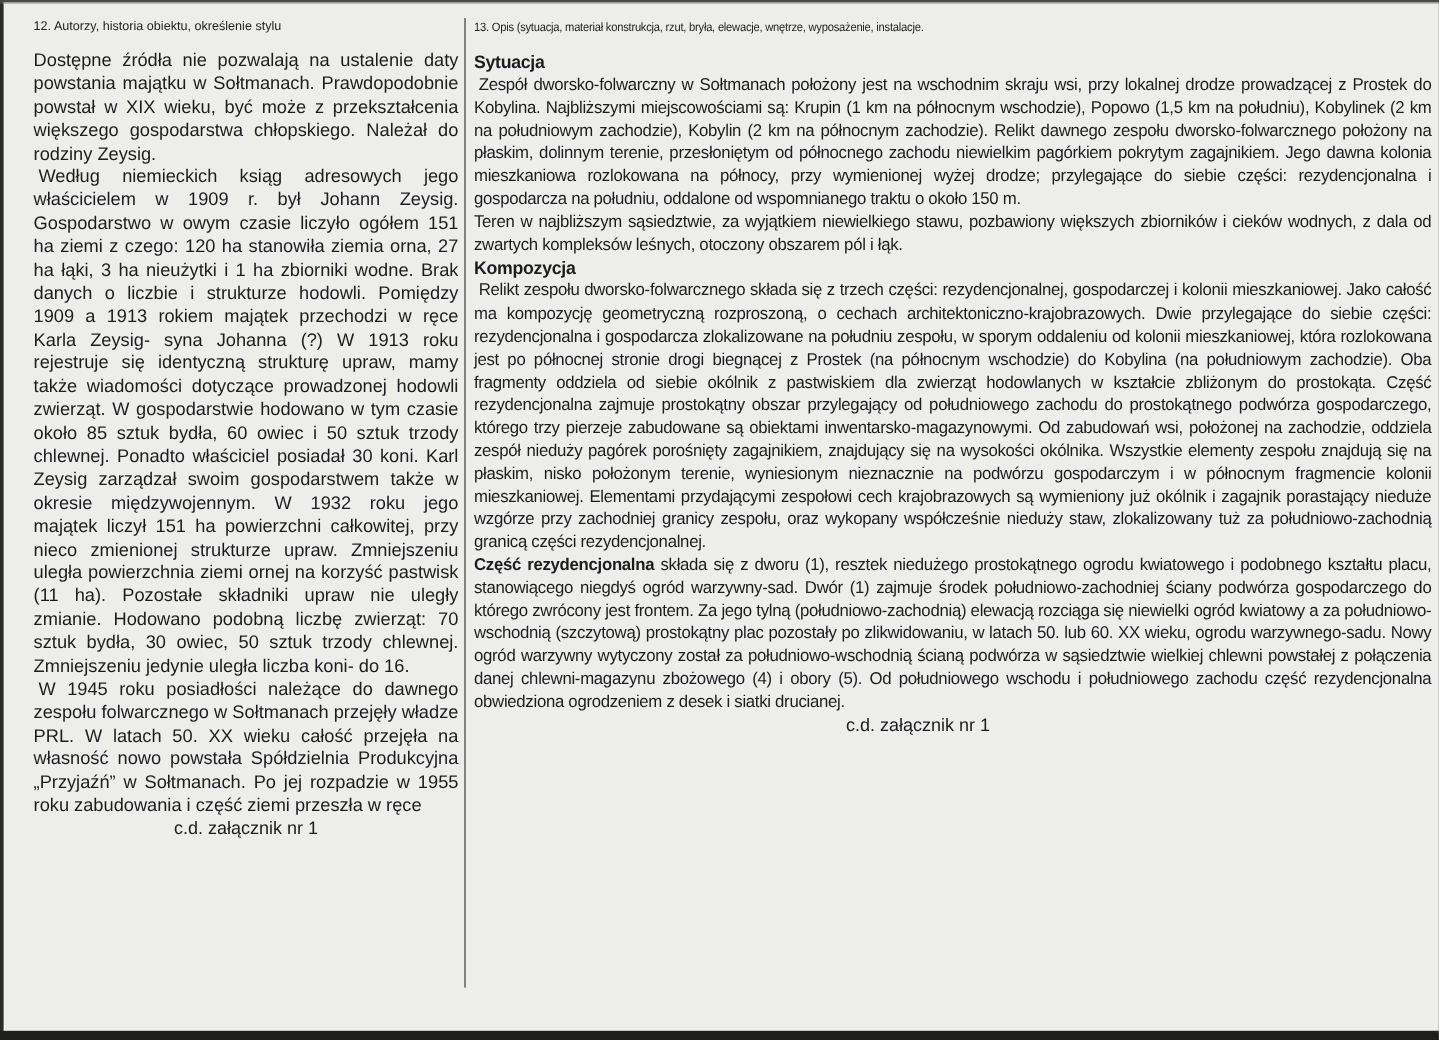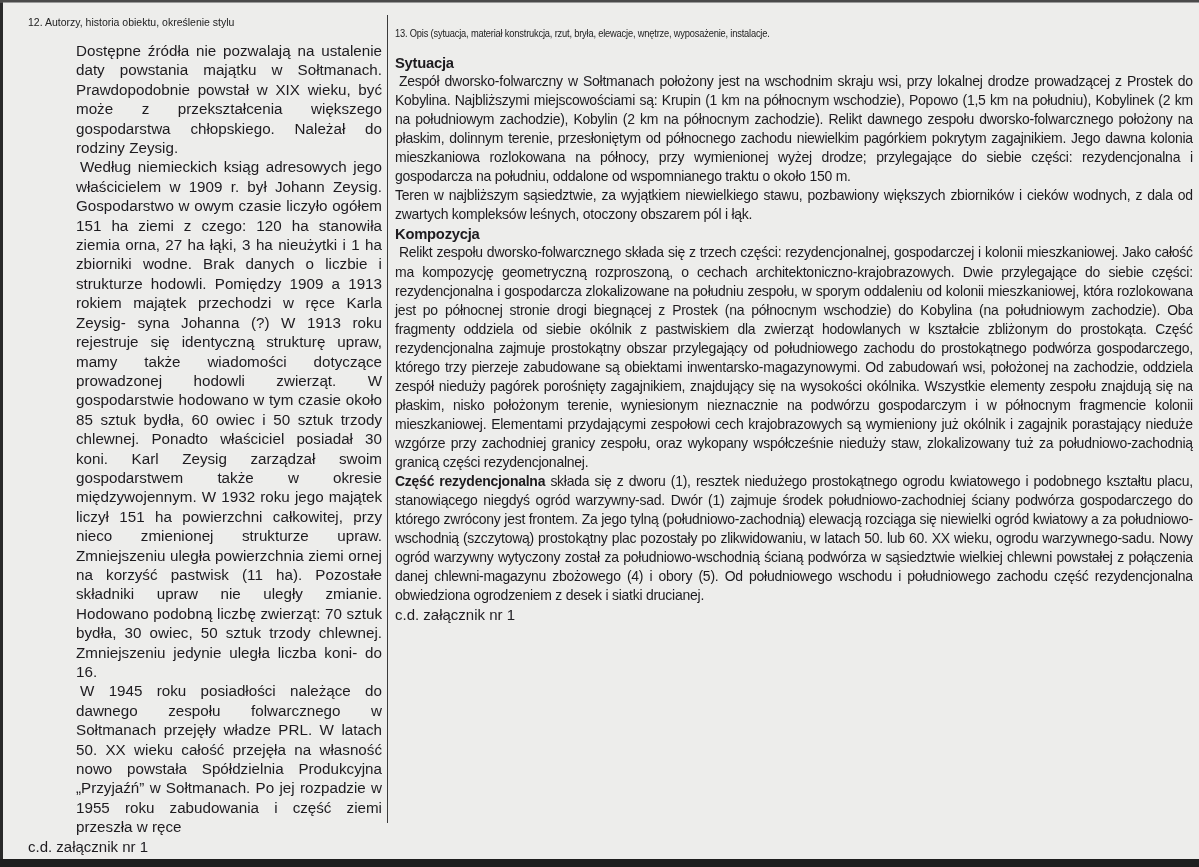--- a/index.html
+++ b/index.html
@@ -17,48 +17,48 @@
     padding-left:28px;
   }
   .divider {
     position:absolute; left:384px; top:12px; width:1px; height:808px;
     background:#3a3a3a;
   }
   .col-left {
     position:absolute; left:25px; top:10px; width:354px;
   }
   .col-right {
-    position:absolute; left:392px; top:22px; width:800px;
+    position:absolute; left:392px; top:12px; width:800px;
   }
   .field-label {
     font-size:10.5px; color:#222; height:18px; line-height:18px;
     white-space:nowrap; margin-bottom:10px;
   }
   .col-right .field-label {
     font-family:"Liberation Sans", sans-serif; font-size:10px; letter-spacing:-0.2px;
     transform:scaleX(0.93); transform-origin:left center;
   }
   .left-text {
-    font-size:15.2px; line-height:19.4px; text-align:justify;margin-left:48px;
+    font-size:15.2px; line-height:19.4px; text-align:justify;
   }
   .left-text p { margin:0; }
   .left-text .indent { text-indent:4px; }
   .right-text {
     font-family:"Liberation Sans", sans-serif;
     font-size:14.2px; line-height:19.05px; text-align:justify;
     letter-spacing:-0.25px;
     transform:scaleX(0.985); transform-origin:left top;
     width:810px;
   }
   .right-text p { margin:0; }
   .section-heading { font-weight:bold; font-size:15px; margin:0; }
   .indent { text-indent:4px; }
   .b { font-weight:bold; }
   .cd {
-    text-align:left; font-size:15px; line-height:19px;
+    text-align:center; font-size:15px; line-height:19px;
   }
   .scan-edge {
     position:absolute; left:0; bottom:0; width:1199px; height:8px; background:#1e1e1e;
   }
   .scan-top {
     position:absolute; left:0; top:0; width:1199px; height:3px; background:#4a4a4a;
   }
 </style>
 </head>
 <body>

